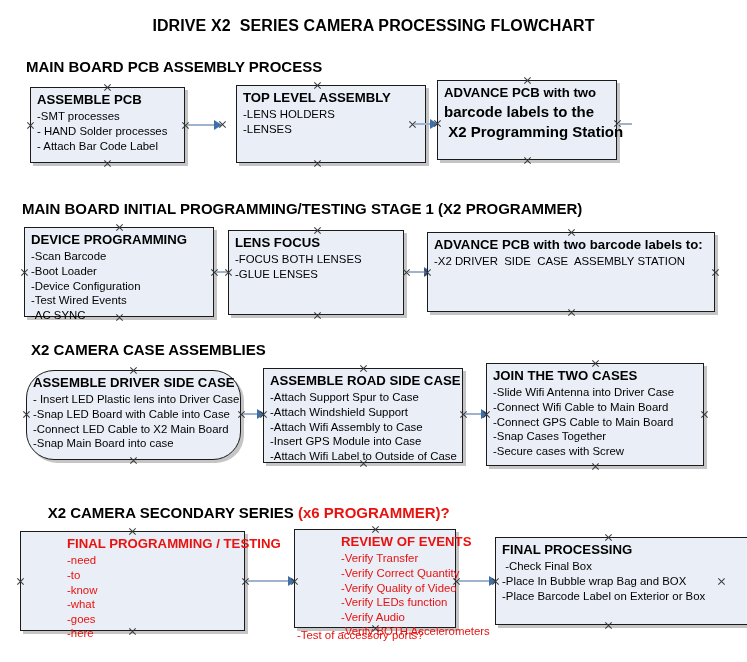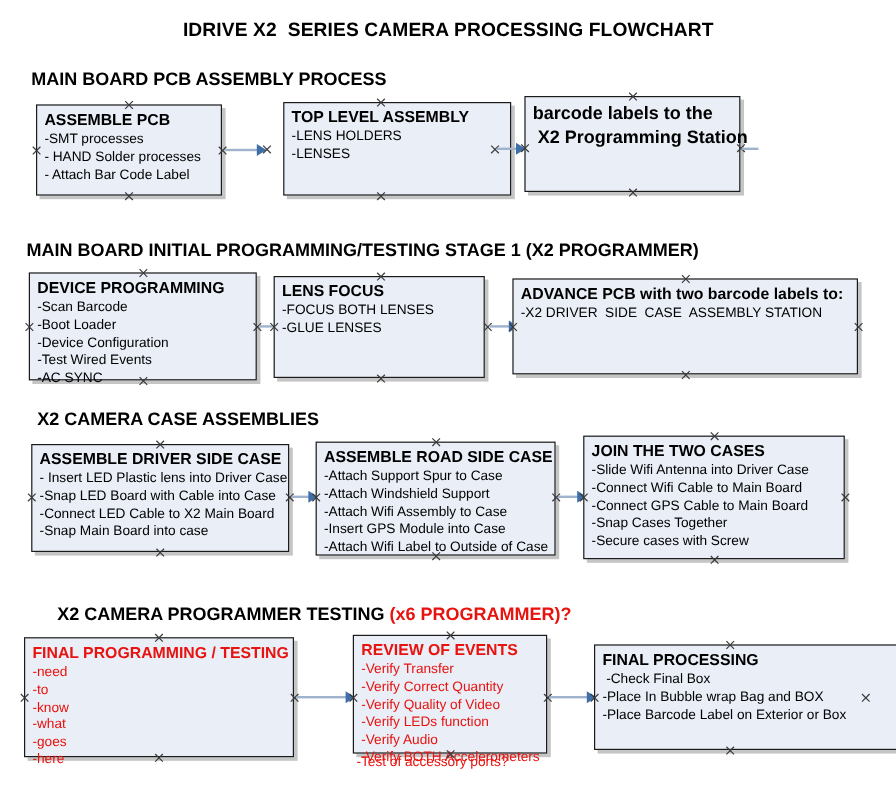--- a/index.html
+++ b/index.html
@@ -35,21 +35,21 @@
     padding:4px 5px 4px 6px;
     overflow:visible;
   }
   .box .hdr{
     font-size:13.2px;font-weight:bold;line-height:1.24;
     white-space:pre;margin-bottom:1px;
   }
   .box .line{
     font-size:11.4px;line-height:1.28;white-space:pre;
   }
-  .box.red .hdr,.box.red .line{color:#e8130f;}
+  .box.red .hdr,.box.red .line{color:#e8130f;margin-left:40px;}
   .box.allbold .line{font-weight:bold;font-size:15px;line-height:1.33;}
 
   
   .overflow-line{
     position:absolute;font-size:11.4px;line-height:1.28;
     color:#e8130f;white-space:pre;
   }
 
   
   .hx{
@@ -111,20 +111,21 @@
   <div class="hx" style="left:317px;top:163px;"></div>
   <div class="hx" style="left:222px;top:124px;"></div>
   <div class="hx" style="left:412px;top:124px;"></div>
 
   <div class="arrow" style="left:414px;top:124px;width:24px;">
     <div class="shaft"></div>
     <div class="head"></div>
   </div>
 
   <div class="box allbold" style="left:437px;top:80px;width:180px;height:80px;">
+    <div class="hdr">ADVANCE PCB with two</div>
     <div class="line">barcode labels to the</div>
     <div class="line"> X2 Programming Station</div>
   </div>
   <div class="hx" style="left:527px;top:80px;"></div>
   <div class="hx" style="left:527px;top:160px;"></div>
   <div class="hx" style="left:437px;top:123px;"></div>
   <div class="hx" style="left:617px;top:123px;"></div>
   <div class="stub" style="left:618px;top:123px;width:14px;"></div>
 
   <div class="section-title" style="left:22px;top:200px;">MAIN BOARD INITIAL PROGRAMMING/TESTING STAGE 1 (X2 PROGRAMMER)</div>
@@ -166,21 +167,21 @@
     <div class="hdr">ADVANCE PCB with two barcode labels to:</div>
     <div class="line">-X2 DRIVER  SIDE  CASE  ASSEMBLY STATION</div>
   </div>
   <div class="hx" style="left:571px;top:232px;"></div>
   <div class="hx" style="left:571px;top:312px;"></div>
   <div class="hx" style="left:427px;top:272px;"></div>
   <div class="hx" style="left:715px;top:272px;"></div>
 
   <div class="section-title" style="left:31px;top:341px;">X2 CAMERA CASE ASSEMBLIES</div>
 
-  <div class="box" style="left:26px;top:370px;width:215px;height:90px;">
+  <div class="box" style="left:26px;top:370px;width:215px;height:90px;border-radius:28px;">
     <div class="hdr">ASSEMBLE DRIVER SIDE CASE</div>
     <div class="line">- Insert LED Plastic lens into Driver Case</div>
     <div class="line">-Snap LED Board with Cable into Case</div>
     <div class="line">-Connect LED Cable to X2 Main Board</div>
     <div class="line">-Snap Main Board into case</div>
   </div>
   <div class="hx" style="left:133px;top:370px;"></div>
   <div class="hx" style="left:133px;top:460px;"></div>
   <div class="hx" style="left:26px;top:414px;"></div>
   <div class="hx" style="left:241px;top:414px;"></div>
@@ -215,21 +216,21 @@
     <div class="line">-Connect GPS Cable to Main Board</div>
     <div class="line">-Snap Cases Together</div>
     <div class="line">-Secure cases with Screw</div>
   </div>
   <div class="hx" style="left:595px;top:363px;"></div>
   <div class="hx" style="left:595px;top:466px;"></div>
   <div class="hx" style="left:486px;top:414px;"></div>
   <div class="hx" style="left:704px;top:414px;"></div>
 
   <div class="section-title" style="left:31px;top:487px;">
-    <span>X2 CAMERA PROGRAMMER TESTING </span><span class="accent">(x6 PROGRAMMER)?</span>
+    <span>X2 CAMERA SECONDARY SERIES </span><span class="accent">(x6 PROGRAMMER)?</span>
   </div>
 
   <div class="box red" style="left:20px;top:531px;width:225px;height:100px;">
     <div class="hdr">FINAL PROGRAMMING / TESTING</div>
     <div class="line">-need</div>
     <div class="line">-to</div>
     <div class="line">-know</div>
     <div class="line">-what</div>
     <div class="line">-goes</div>
     <div class="line">-here</div>

